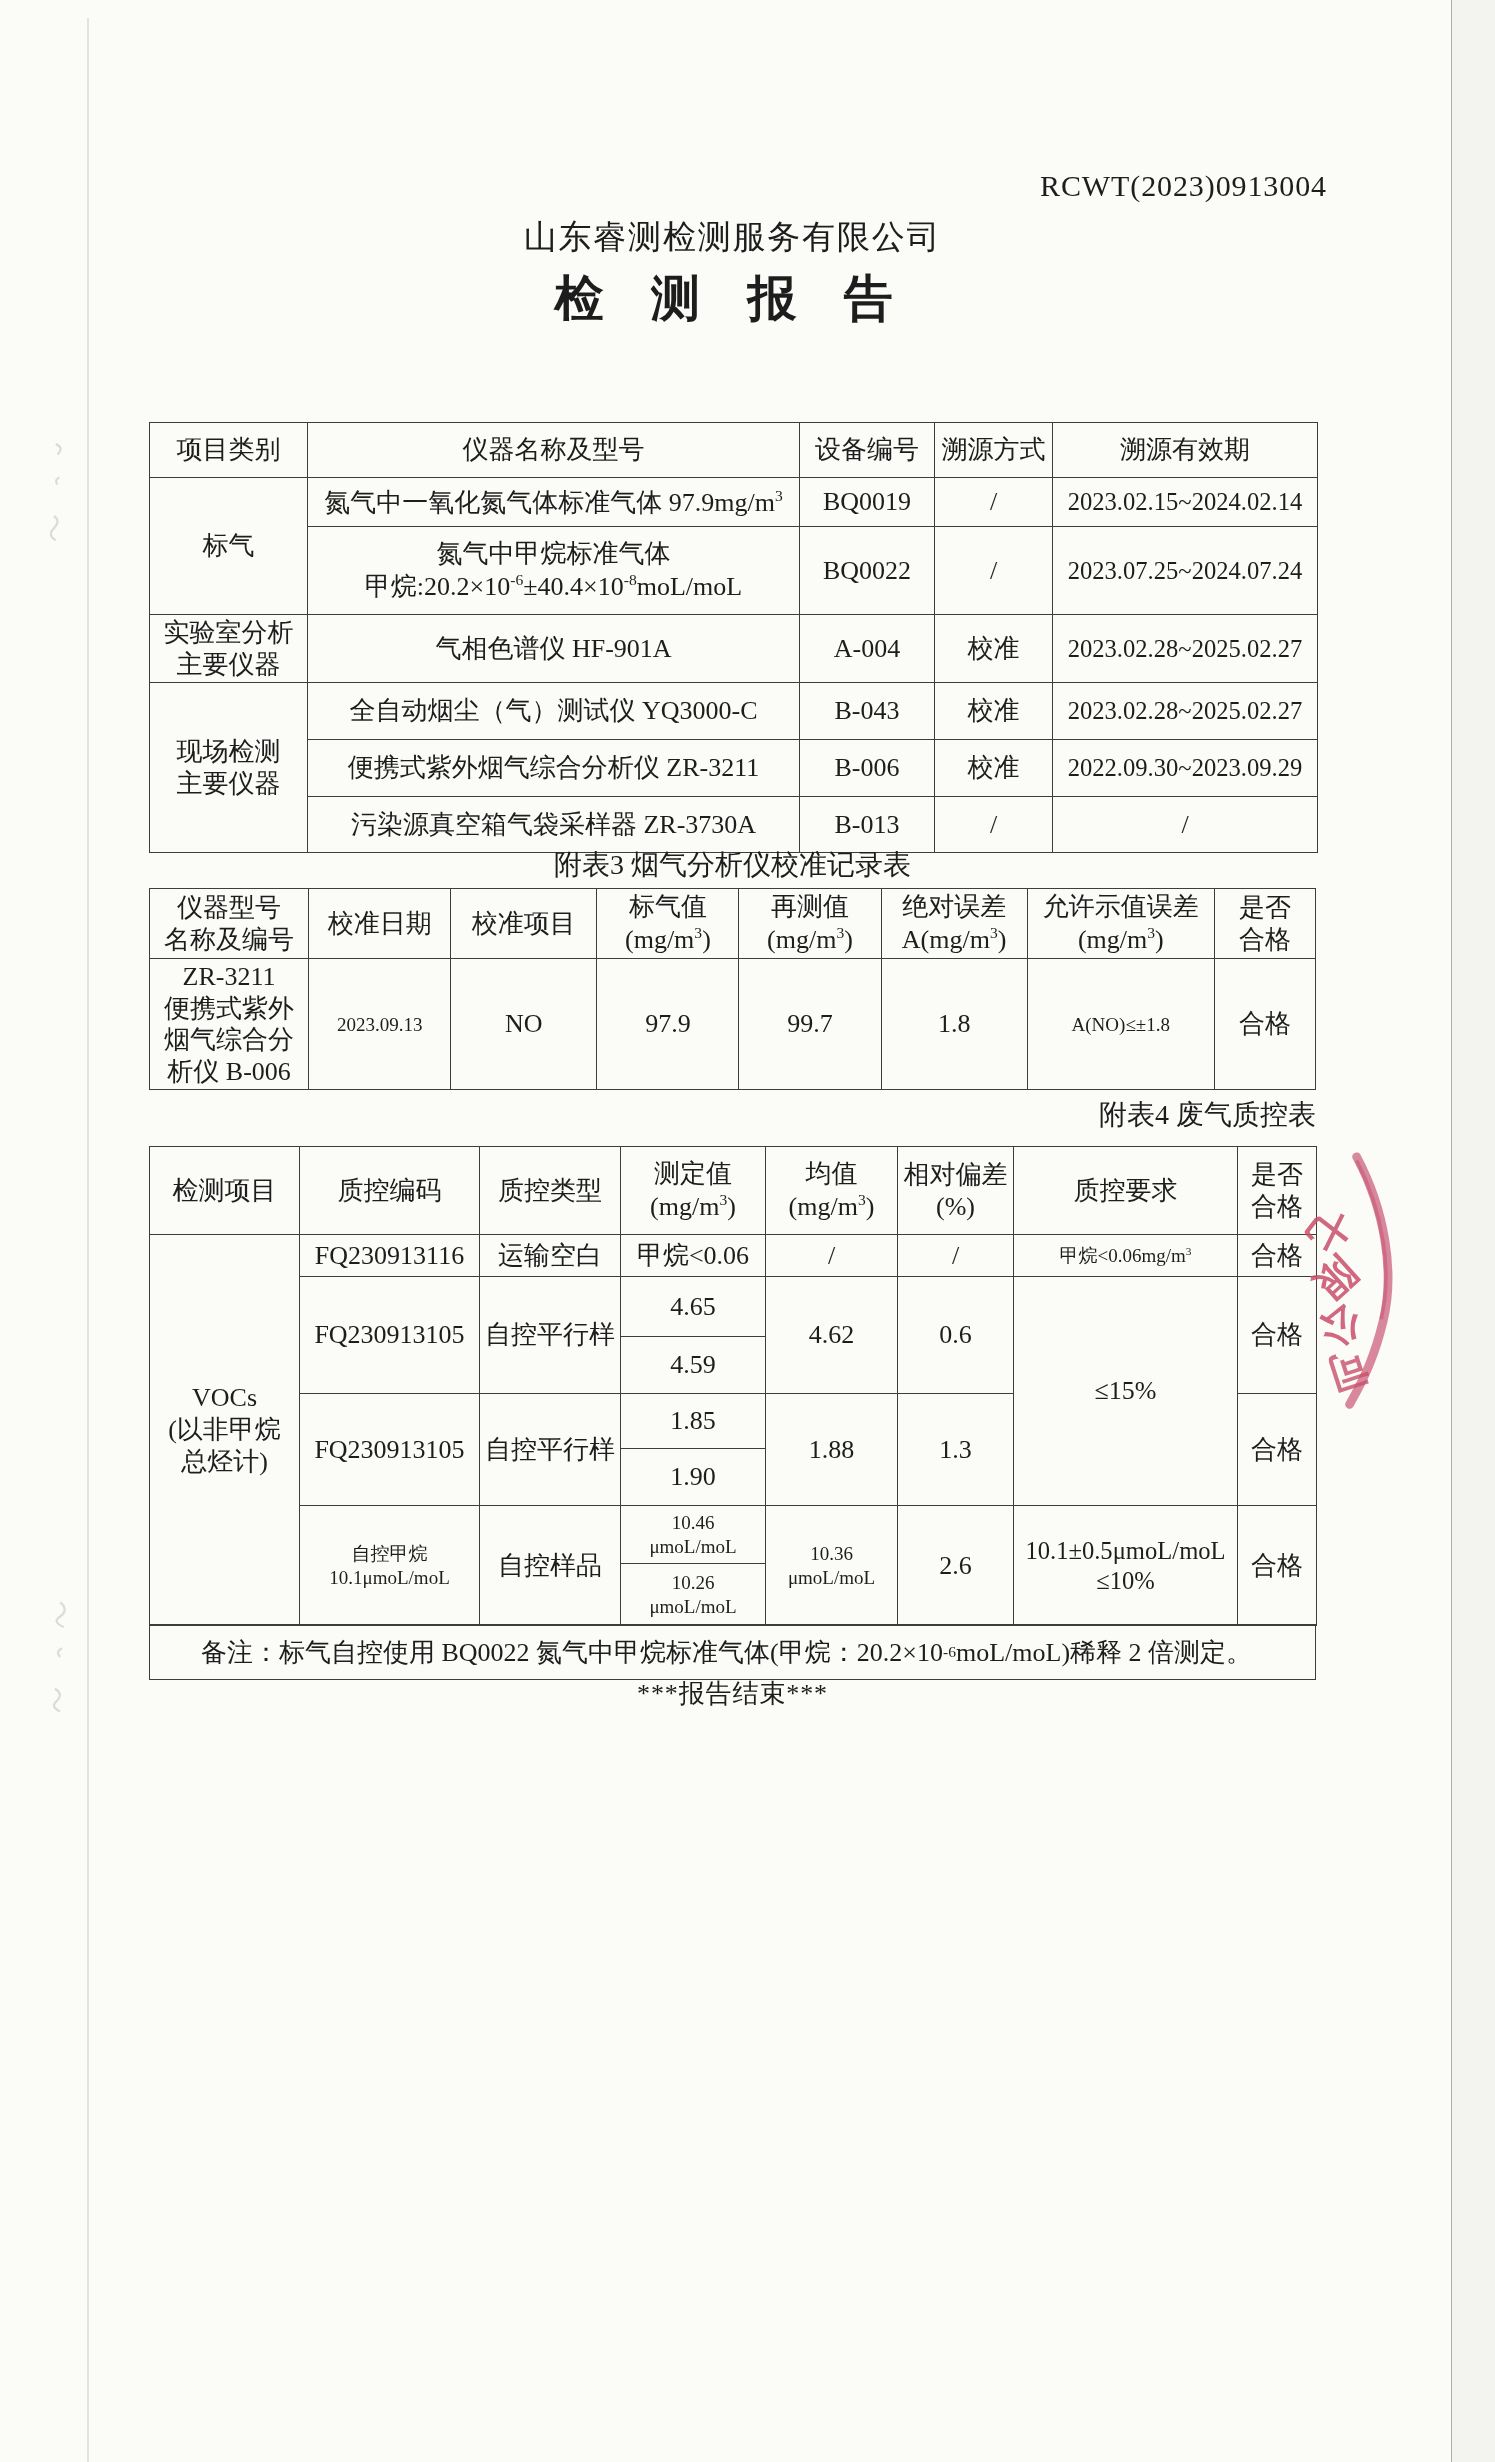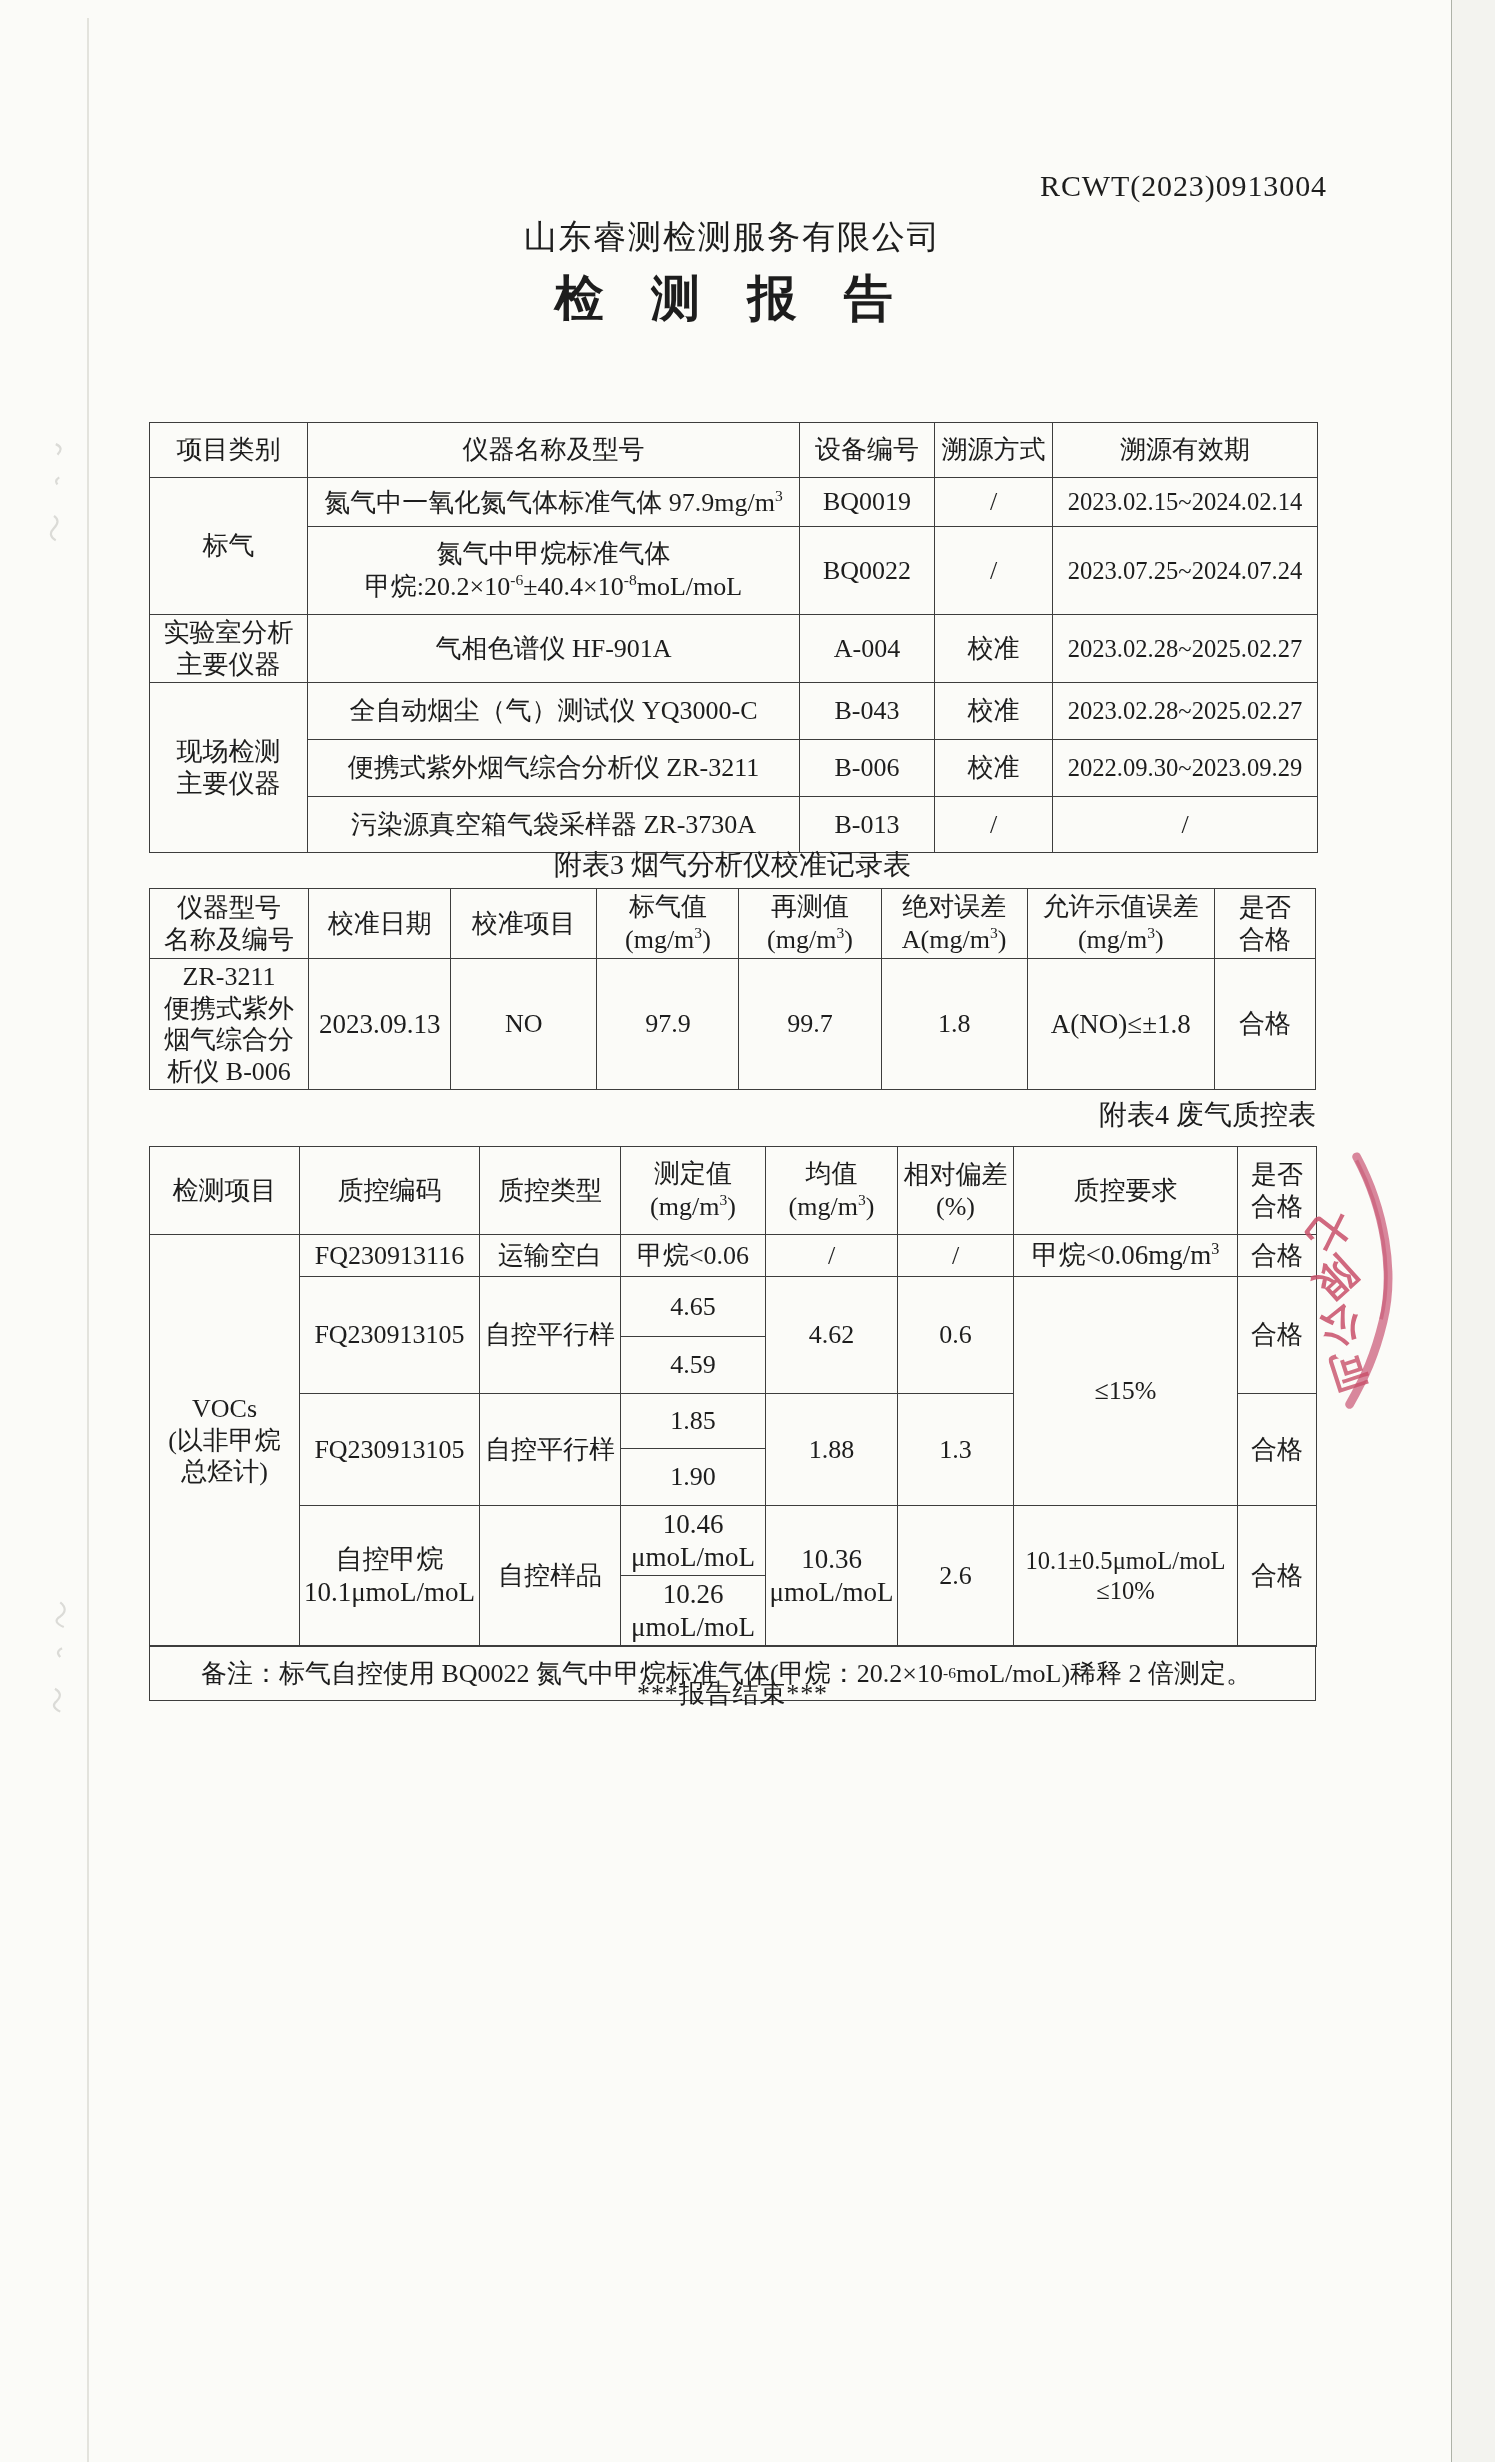--- a/index.html
+++ b/index.html
@@ -29,21 +29,21 @@
   td { border:1.8px solid #3d3d3d; text-align:center; vertical-align:middle;
        font-size:26px; line-height:1.22; padding:1.8px 3.5px; box-sizing:border-box;
        overflow:hidden; }
   sup { font-size:0.6em; }
   .t1 { top:422px; }
   .t2 { top:888px;padding-left:19px; }
   .t3 { top:1137px;margin-top:9px; }.rh48{height:42px}.rh56{height:49px}.rh62{height:55px}
   .rh64{height:56px}.rh65{height:57px}.rh66{height:58px}.rh68{height:60px}
   .rh70{height:62px}.rh80{height:70px}.rh90{height:88px}.rh143{height:126px}
   .fs28 { font-size:24.6px; }
-  .fs29 { font-size:27px; }
+  .fs29 { font-size:19px; }
   .note {
     margin-top:-1.8px; width:1167px; box-sizing:border-box;
     border:1.8px solid #3d3d3d; min-height:56px;
     display:flex; align-items:center; padding:7px 8.8px 7px 51px;
     font-size:26px; text-align:left;
   }
   .footer { top:1676px; text-align:center; font-size:26px; letter-spacing:0.9px; }
   
   .stamp { left:1286px; top:1141px; width:150px; height:281px; }
   .stamp svg { width:100%; height:100%; }

